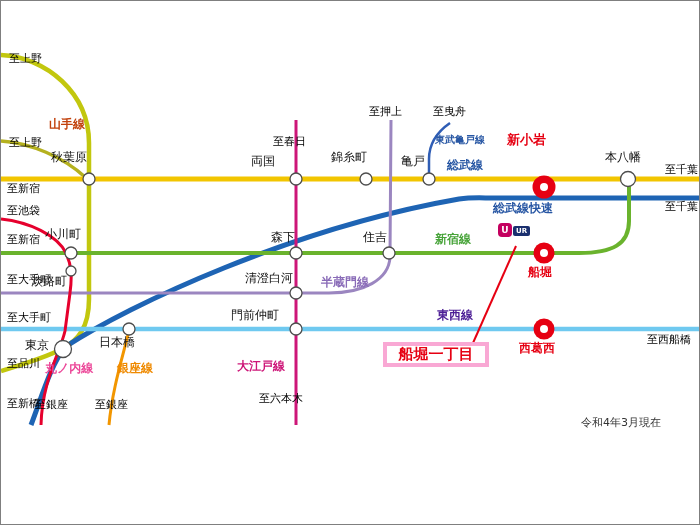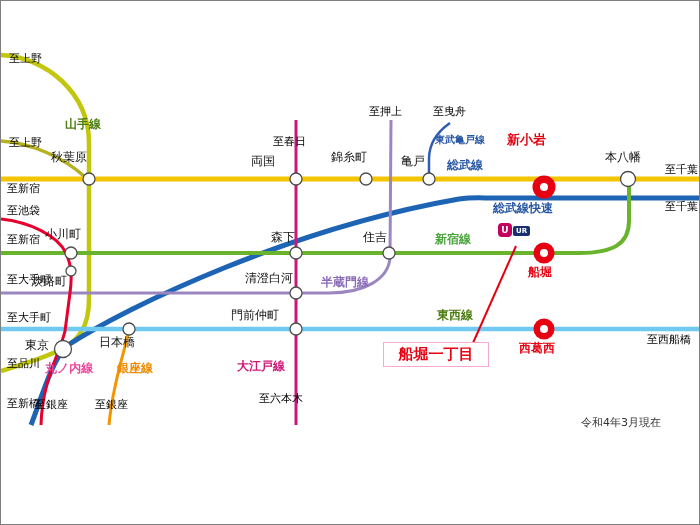--- a/index.html
+++ b/index.html
@@ -17,21 +17,21 @@
   .el{font-size:11px;color:#000;}
   .st{font-size:12px;color:#111;}
   .ln{font-size:12px;font-weight:bold;}
   .ln-small{font-size:10px;font-weight:bold;}
   .red-name{font-weight:bold;}
   .red-lg{font-size:13px;}
   .red-md{font-size:12px;}
   .note{font-size:11px;color:#333;}
   #callout-box{
     position:absolute;left:382px;top:341px;width:106px;height:25px;
-    border:1px solid #f9a8d4;background:#fff;
+    border:4px solid #f9a8d4;background:#fff;
     display:flex;align-items:center;justify-content:center;
     font-size:15px;font-weight:bold;box-sizing:border-box;
   }
   #ur-badge{position:absolute;left:497px;top:222px;display:flex;align-items:flex-start;gap:1px;}
   #ur-badge .mark{
     width:14px;height:14px;border-radius:4px;color:#fff;font-size:9px;font-weight:bold;
     display:flex;align-items:center;justify-content:center;
   }
   #ur-badge .tag{
     color:#fff;font-size:7px;font-weight:bold;padding:1px 3px;border-radius:2px;margin-top:3px;
@@ -106,26 +106,26 @@
   <div class="lbl st" style="left:604px;top:150px;">本八幡</div>
   <div class="lbl st" style="left:44px;top:227px;">小川町</div>
   <div class="lbl st" style="left:30px;top:274px;">淡路町</div>
   <div class="lbl st" style="left:270px;top:230px;">森下</div>
   <div class="lbl st" style="left:362px;top:230px;">住吉</div>
   <div class="lbl st" style="left:244px;top:271px;">清澄白河</div>
   <div class="lbl st" style="left:98px;top:335px;">日本橋</div>
   <div class="lbl st" style="left:230px;top:308px;">門前仲町</div>
   <div class="lbl st" style="left:24px;top:338px;">東京</div>
 
-  <div class="lbl ln" style="left: 64px; top: 117px; color: #4d7c0f;">山手線</div>
+  <div class="lbl ln" style="left: 48px; top: 117px; color: #c2410c;">山手線</div>
   <div class="lbl ln" style="left: 446px; top: 158px; color: rgb(40, 87, 164);">総武線</div>
   <div class="lbl ln" style="left: 492px; top: 201px; color: rgb(40, 87, 164);">総武線快速</div>
   <div class="lbl ln" style="left: 434px; top: 232px; color: rgb(72, 164, 58);">新宿線</div>
   <div class="lbl ln" style="left: 320px; top: 275px; color: rgb(138, 108, 184);">半蔵門線</div>
-  <div class="lbl ln" style="left: 436px; top: 308px; color: #4d7c0f; font-family: Liberation Serif, serif;">東西線</div>
+  <div class="lbl ln" style="left: 436px; top: 308px; color: #4c1d95; font-family: Liberation Serif, serif;">東西線</div>
   <div class="lbl ln" style="left: 236px; top: 359px; color: rgb(205, 22, 120);">大江戸線</div>
   <div class="lbl ln" style="left: 44px; top: 361px; color: #ec4899;">丸ノ内線</div>
   <div class="lbl ln" style="left: 116px; top: 361px; color: rgb(239, 138, 0);">銀座線</div>
   <div class="lbl ln-small" style="left: 434px; top: 133px; color: rgb(40, 87, 164);">東武亀戸線</div>
 
   <div class="lbl red-name red-lg" style="left: 506px; top: 132px; color: rgb(230, 0, 18);">新小岩</div>
   <div class="lbl red-name red-md" style="left: 527px; top: 265px; color: rgb(230, 0, 18);">船堀</div>
   <div class="lbl red-name red-md" style="left: 518px; top: 341px; color: rgb(230, 0, 18);">西葛西</div>
 
   <div id="callout-box" style="color: rgb(230, 0, 18);">船堀一丁目</div>

